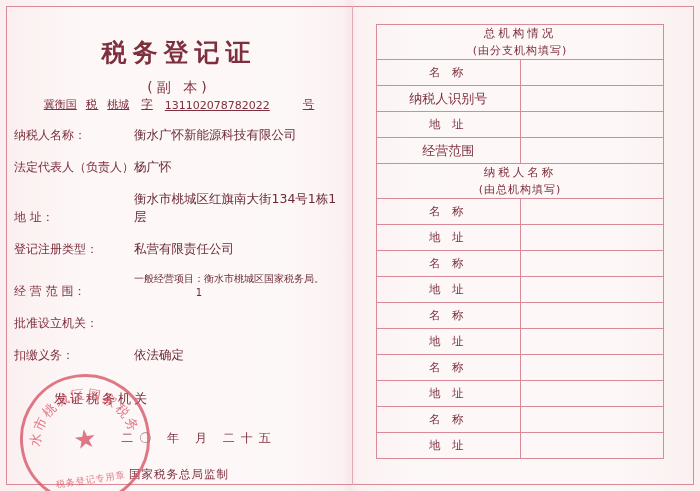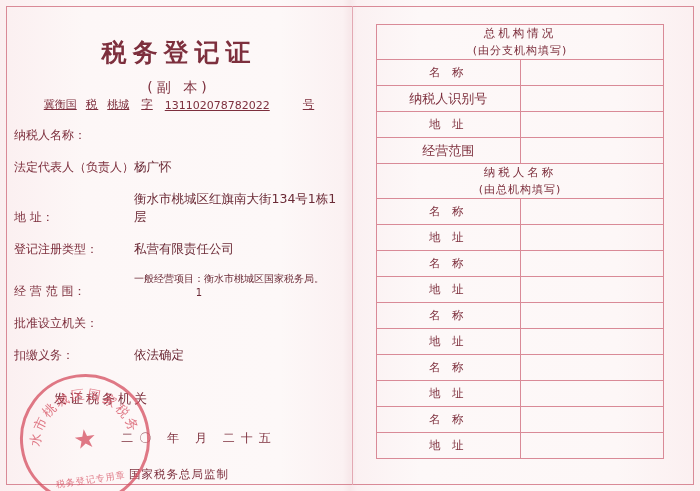--- a/index.html
+++ b/index.html
@@ -198,20 +198,21 @@
       <span>桃城</span>
       <span class="zi">字</span>
       <span class="code">131102078782022</span>
       <span class="hao">号</span>
     </div>
 
     <div class="rows">
 
       <div class="row">
         <div class="lab">纳税人名称：</div>
+        <div class="val">衡水广怀新能源科技有限公司</div>
       </div>
 
       <div class="row">
         <div class="lab">法定代表人（负责人）：</div>
         <div class="val">杨广怀</div>
       </div>
 
       <div class="row">
         <div class="lab">地    址：</div>
         <div class="val">衡水市桃城区红旗南大街134号1栋1层</div>

